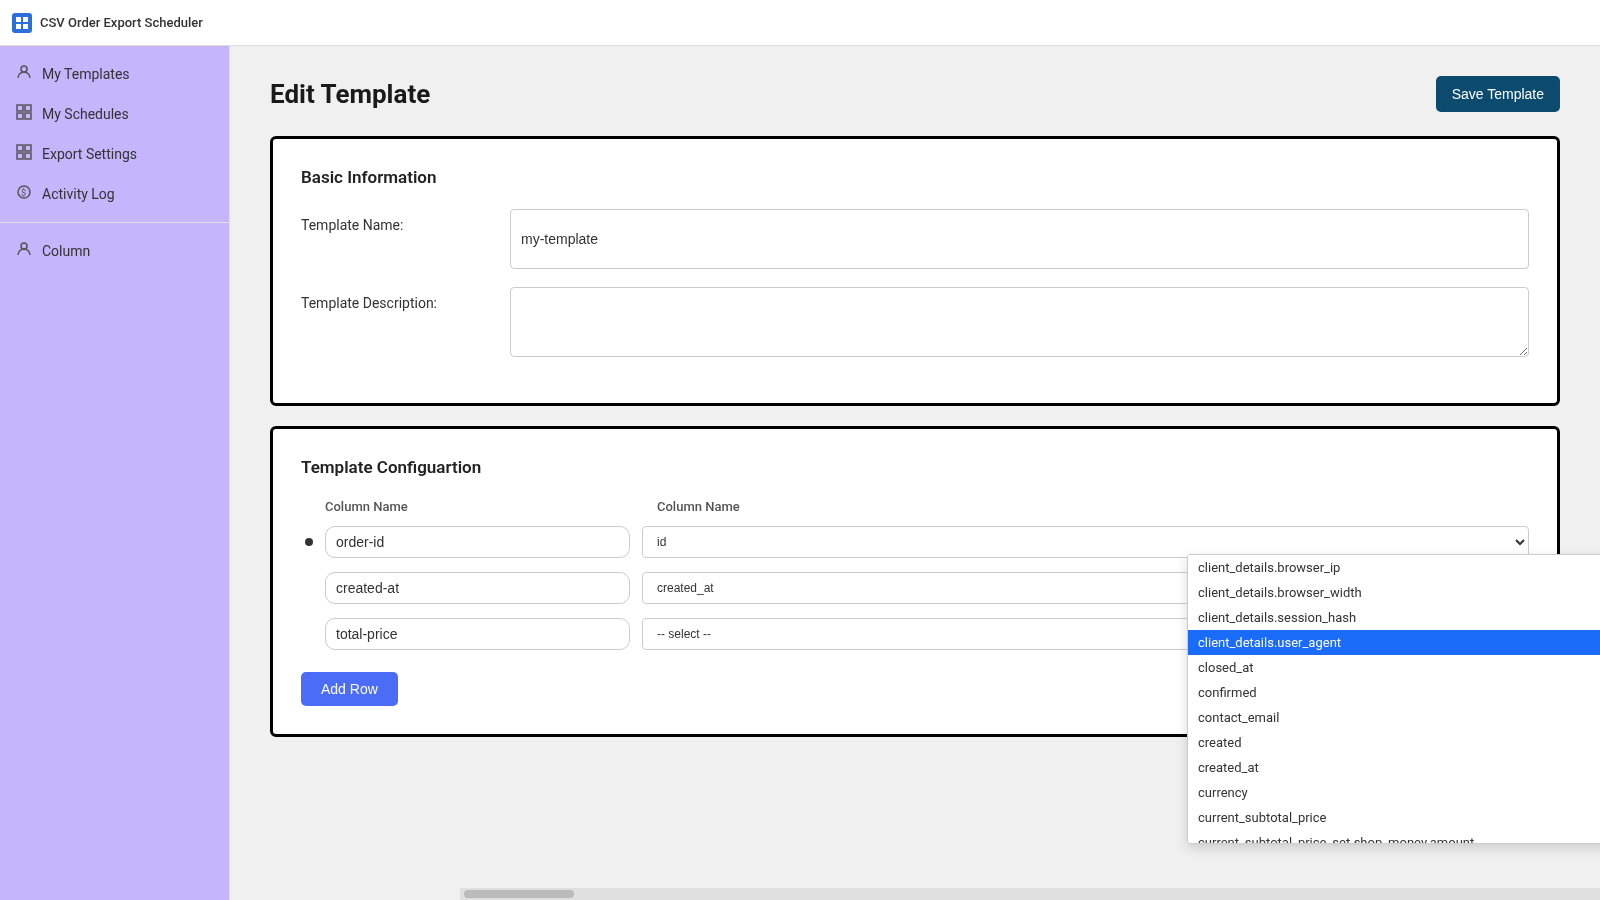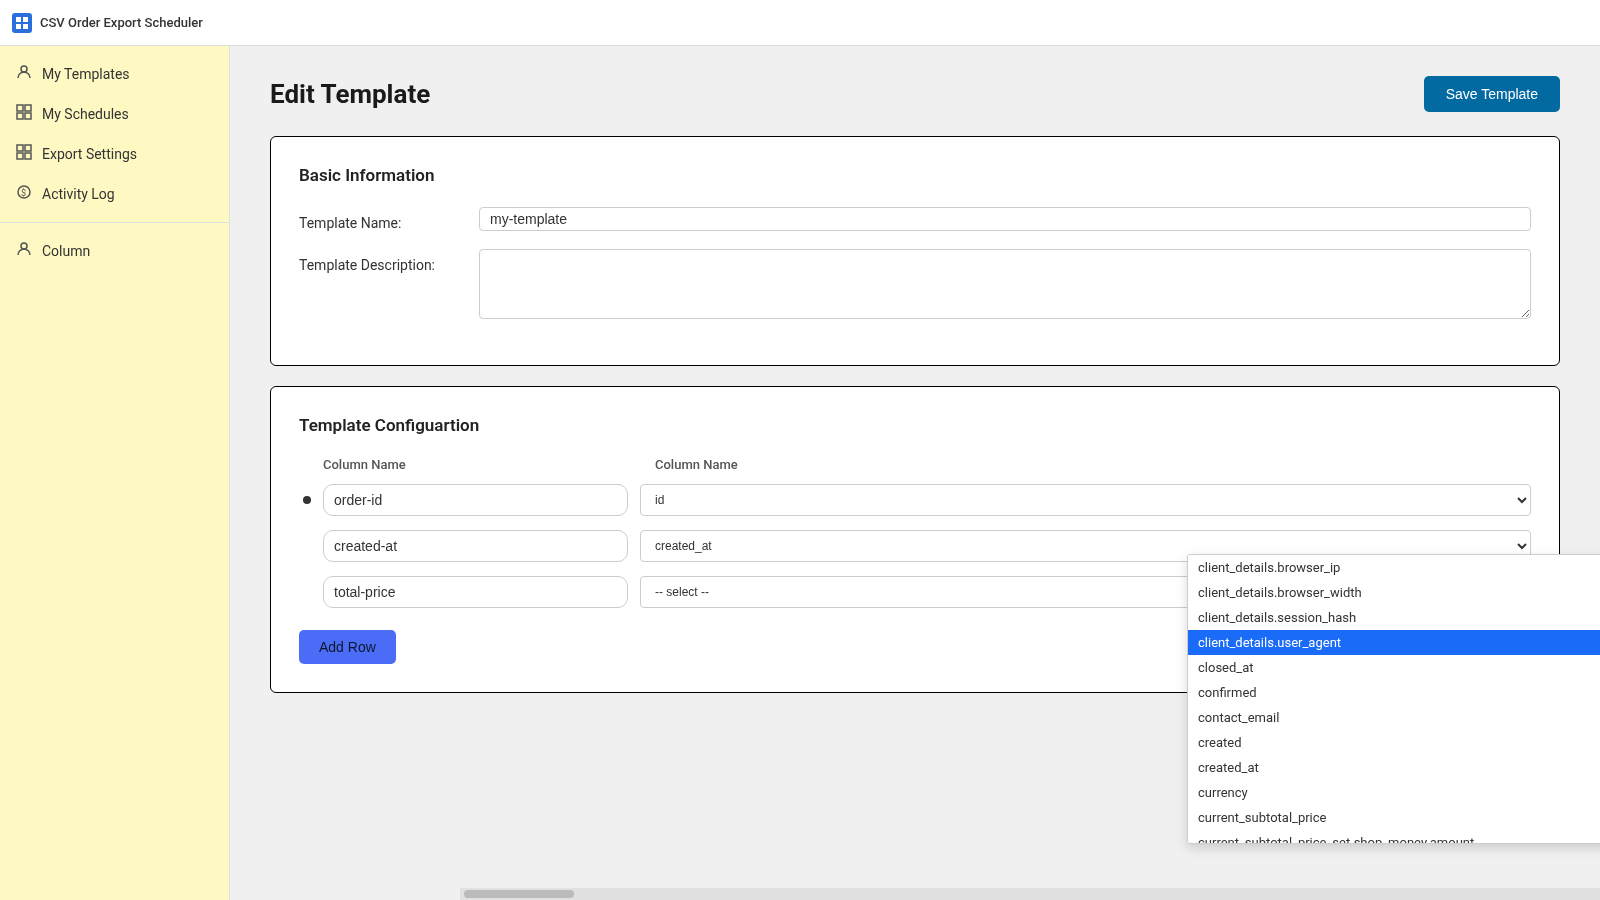--- a/index.html
+++ b/index.html
@@ -28,21 +28,21 @@
     }
 
     .layout {
       display: flex;
       flex: 1;
       overflow: hidden;
     }
 
     .sidebar {
       width: 230px;
-      background: #fef9c3;
+      background: #c4b5fd;
       border-right: 1px solid #e0e0e0;
       padding: 8px 0;
       flex-shrink: 0;
     }
     .sidebar-item {
       display: flex;
       align-items: center;
       padding: 10px 16px;
       cursor: pointer;
       gap: 10px;
@@ -65,33 +65,33 @@
       justify-content: space-between;
       align-items: center;
       margin-bottom: 24px;
     }
     .page-title {
       font-size: 26px;
       font-weight: 700;
       color: #1a1a1a;
     }
     .save-btn {
-      background: #0369a1;
+      background: #0c4a6e;
       color: white;
       border: none;
-      padding: 10px 22px;
+      padding: 10px 16px;
       border-radius: 5px;
       font-size: 14px;
       font-weight: 500;
       cursor: pointer;
     }
 
     .card {
       background: #fff;
-      border: 1px solid #000000;
+      border: 3px solid #000000;
       border-radius: 6px;
       padding: 28px 28px;
       margin-bottom: 20px;
     }
     .card-title {
       font-size: 17px;
       font-weight: 600;
       color: #222;
       margin-bottom: 22px;
     }
@@ -104,26 +104,27 @@
     }
     .form-label {
       width: 160px;
       font-size: 14px;
       color: #333;
       padding-top: 8px;
       flex-shrink: 0;
     }
     .form-input {
       flex: 1;
-      padding: 3px 10px;
+      padding: 21px 10px;
       border: 1px solid #ccc;
       border-radius: 4px;
       font-size: 14px;
       color: #333;
       outline: none;
+      margin-left: 29px;
     }
     textarea.form-input {
       height: 70px;
       resize: vertical;
     }
 
     .config-section .headers {
       display: flex;
       gap: 12px;
       margin-bottom: 12px;
@@ -165,21 +166,21 @@
       border: 1px solid #ccc;
       border-radius: 4px;
       font-size: 12px;
       color: #333;
       outline: none;
       background: #fff;
     }
 
     .add-row-btn {
       background: #4a6cf7;
-      color: #0f172a;
+      color: #ffffff;
       border: none;
       padding: 9px 20px;
       border-radius: 5px;
       font-size: 14px;
       font-weight: 500;
       cursor: pointer;
       margin-top: 8px;
     }
 
     

